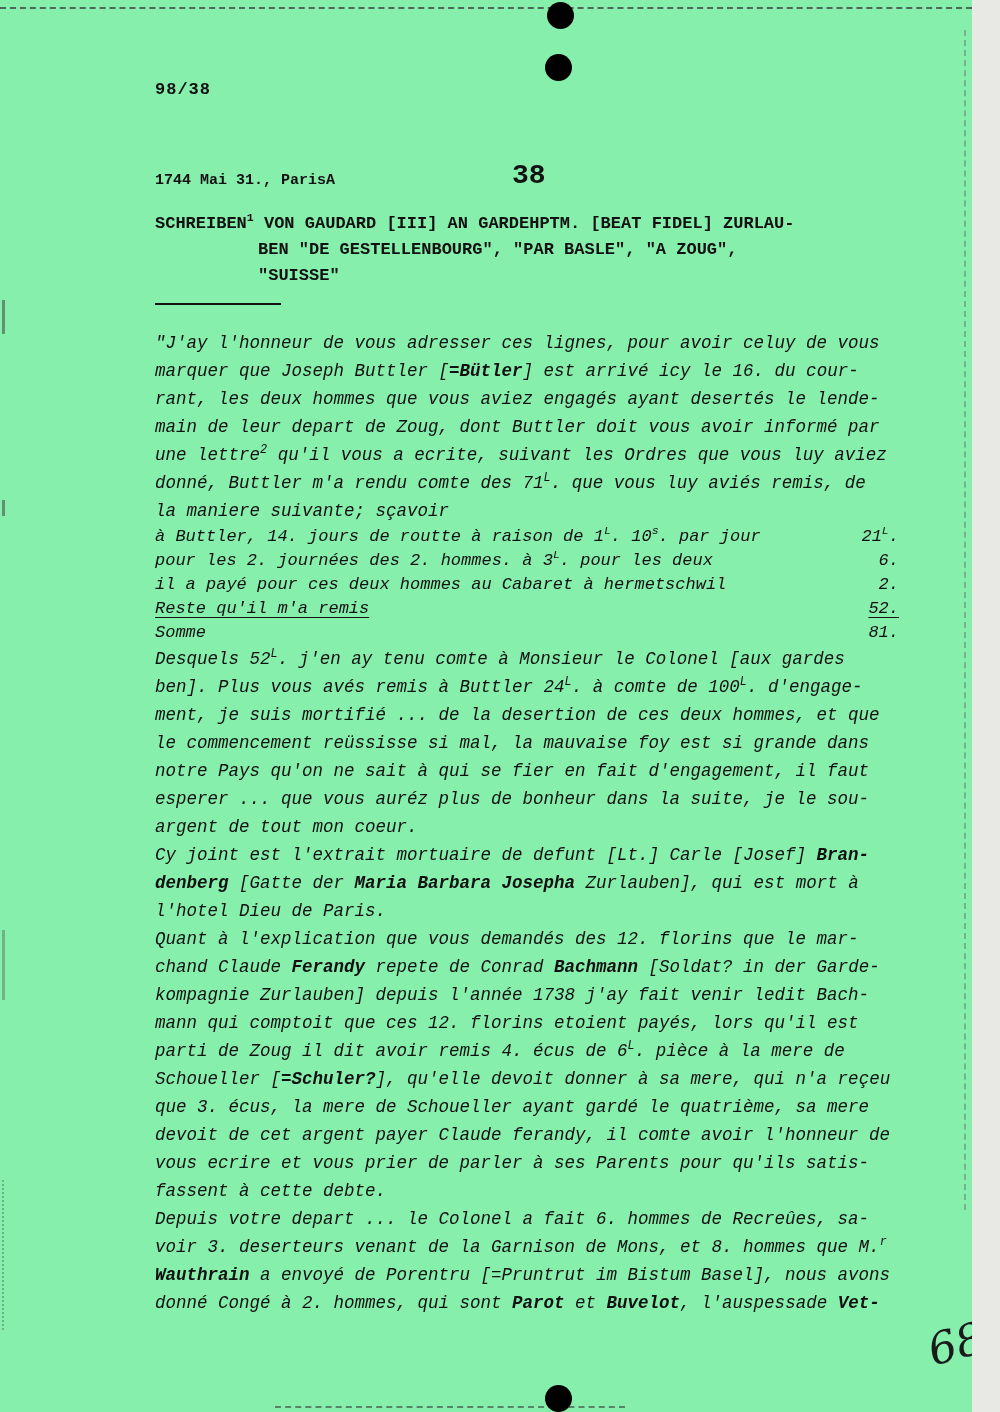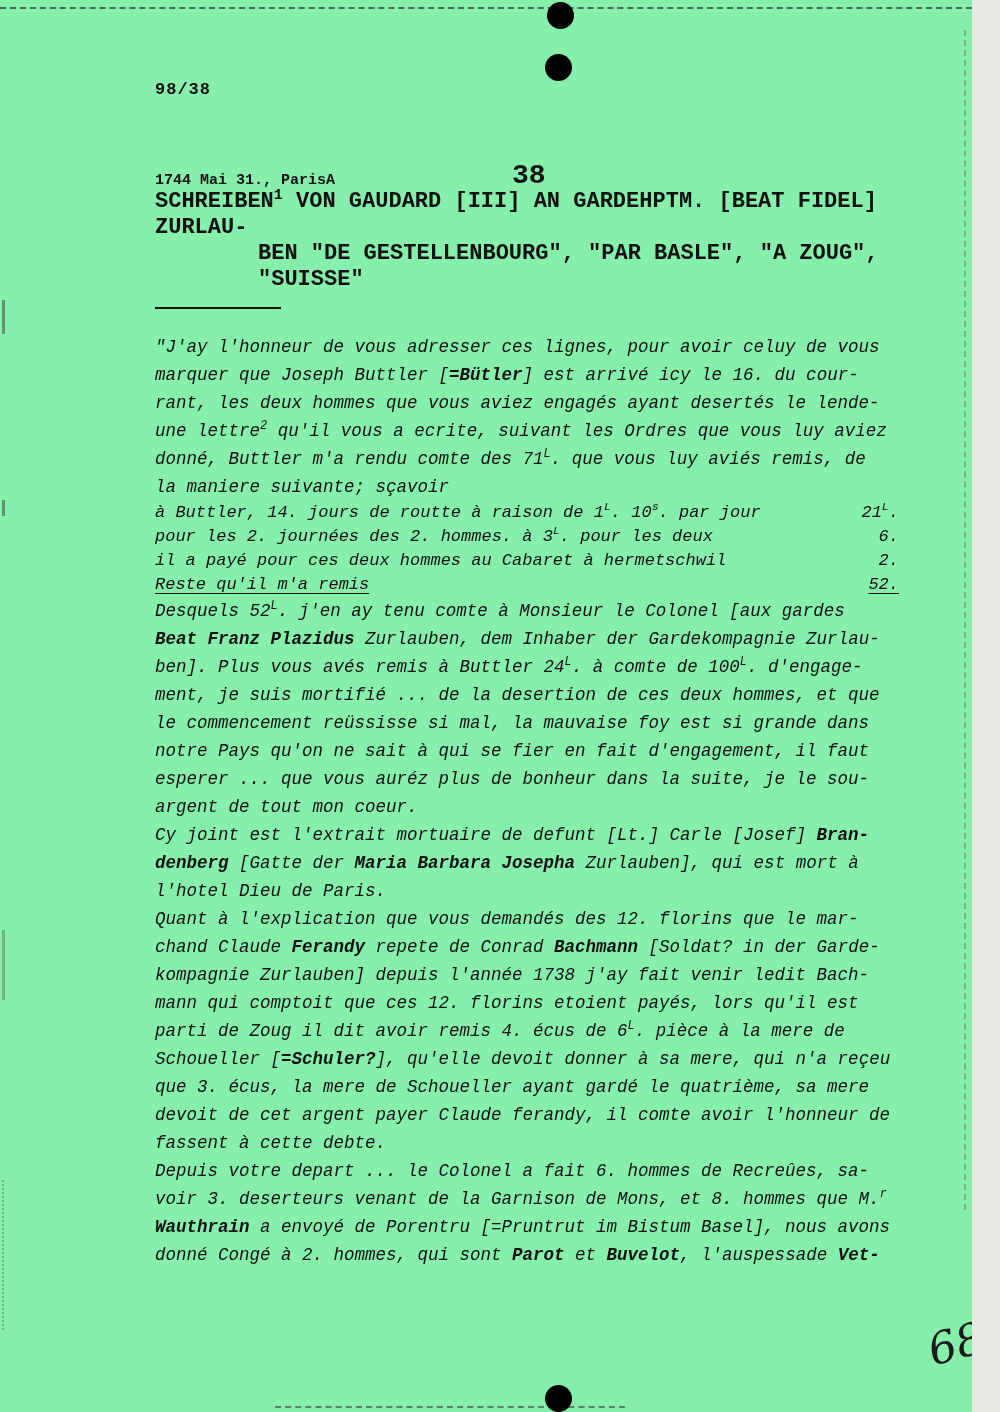--- a/index.html
+++ b/index.html
@@ -23,21 +23,21 @@
   .dot{position:absolute;width:27px;height:27px;border-radius:50%;background:#000;}
   .dot-t1{left:547px;top:2px;}
   .dot-t2{left:545px;top:54px;}
   .dot-b{left:545px;top:1385px;}
   
   .archive-ref{position:absolute;left:155px;top:80px;font-size:17px;font-weight:bold;letter-spacing:1px;}
   .page-number{position:absolute;left:512px;top:112px;font-size:28px;font-weight:bold;margin-top:48px;}
   
   .content{position:absolute;left:155px;top:172px;width:752px;}
   .date-row{display:flex;justify-content:flex-start;font-size:15px;font-weight:bold;}
-  .title-block{font-size:22px;font-weight:bold;line-height:26px;white-space:pre-wrap;}
+  .title-block{margin-top:22px;font-size:17px;font-weight:bold;line-height:26px;white-space:pre-wrap;}
   .title-line.indented{padding-left:103px;}
   .head-rule{width:126px;border:none;border-top:2px solid #111;margin:14px 0 0 0;}
   .body-text{margin-top:24px;font-style:italic;font-size:17.5px;line-height:28px;}
   .line{white-space:pre-wrap;}
   .line.ledger{line-height:24px;font-size:17px;display:flex;justify-content:space-between;width:744px;}
   .line .amt{text-align:left;}
   .b{font-weight:bold;margin-top:45px;}
   .u{text-decoration:underline;text-underline-offset:4px;}
   sup{font-size:68%;vertical-align:super;line-height:0;}
   
@@ -75,46 +75,48 @@
     </div>
 
     <div class="title-block"><div class="title-line"><span>SCHREIBEN</span><sup>1</sup><span> VON GAUDARD [III] AN GARDEHPTM. [BEAT FIDEL] ZURLAU-</span></div><div class="title-line indented"><span>BEN "DE GESTELLENBOURG", "PAR BASLE", "A ZOUG",</span></div><div class="title-line indented"><span>"SUISSE"</span></div></div>
 
     <hr class="head-rule">
 
     <div class="body-text">
         <div class="line"><span>"J'ay l'honneur de vous adresser ces lignes, pour avoir celuy de vous</span></div>
         <div class="line"><span>marquer que Joseph Buttler [</span><span class="b">=Bütler</span><span>] est arrivé icy le 16. du cour-</span></div>
         <div class="line"><span>rant, les deux hommes que vous aviez engagés ayant desertés le lende-</span></div>
+        <div class="line"><span>main de leur depart de Zoug, dont Buttler doit vous avoir informé par</span></div>
         <div class="line"><span>une lettre</span><sup>2</sup><span> qu'il vous a ecrite, suivant les Ordres que vous luy aviez</span></div>
         <div class="line"><span>donné, Buttler m'a rendu comte des 71</span><sup>L</sup><span>. que vous luy aviés remis, de</span></div>
         <div class="line"><span>la maniere suivante; sçavoir</span></div>
         <div class="line ledger"><span class="left"><span>à Buttler, 14. jours de routte à raison de 1</span><sup>L</sup><span>. 10</span><sup>s</sup><span>. par jour</span></span><span class="amt"><span>21</span><sup>L</sup><span>.</span></span></div>
         <div class="line ledger"><span class="left"><span>pour les 2. journées des 2. hommes. à 3</span><sup>L</sup><span>. pour les deux</span></span><span class="amt"><span>6.</span></span></div>
         <div class="line ledger"><span class="left"><span>il a payé pour ces deux hommes au Cabaret à hermetschwil</span></span><span class="amt"><span>2.</span></span></div>
         <div class="line ledger"><span class="left"><span class="u">Reste qu'il m'a remis</span></span><span class="amt"><span class="u">52.</span></span></div>
+        <div class="line ledger"><span class="left"><span>Somme</span></span><span class="amt"><span>81.</span></span></div>
         <div class="line"><span>Desquels 52</span><sup>L</sup><span>. j'en ay tenu comte à Monsieur le Colonel [aux gardes</span></div>
-        <div class="line"><span class="b">Beat Franz Plazidus</span><span> Zurlauben, dem Inhaber der Gardekompagnie Zurlau-</span></div>
         <div class="line"><span>ben]. Plus vous avés remis à Buttler 24</span><sup>L</sup><span>. à comte de 100</span><sup>L</sup><span>. d'engage-</span></div>
         <div class="line"><span>ment, je suis mortifié ... de la desertion de ces deux hommes, et que</span></div>
         <div class="line"><span>le commencement reüssisse si mal, la mauvaise foy est si grande dans</span></div>
         <div class="line"><span>notre Pays qu'on ne sait à qui se fier en fait d'engagement, il faut</span></div>
         <div class="line"><span>esperer ... que vous auréz plus de bonheur dans la suite, je le sou-</span></div>
         <div class="line"><span>argent de tout mon coeur.</span></div>
         <div class="line"><span>Cy joint est l'extrait mortuaire de defunt [Lt.] Carle [Josef] </span><span class="b">Bran-</span></div>
         <div class="line"><span class="b">denberg</span><span> [Gatte der </span><span class="b">Maria Barbara Josepha</span><span> Zurlauben], qui est mort à</span></div>
         <div class="line"><span>l'hotel Dieu de Paris.</span></div>
         <div class="line"><span>Quant à l'explication que vous demandés des 12. florins que le mar-</span></div>
         <div class="line"><span>chand Claude </span><span class="b">Ferandy</span><span> repete de Conrad </span><span class="b">Bachmann</span><span> [Soldat? in der Garde-</span></div>
         <div class="line"><span>kompagnie Zurlauben] depuis l'année 1738 j'ay fait venir ledit Bach-</span></div>
         <div class="line"><span>mann qui comptoit que ces 12. florins etoient payés, lors qu'il est</span></div>
         <div class="line"><span>parti de Zoug il dit avoir remis 4. écus de 6</span><sup>L</sup><span>. pièce à la mere de</span></div>
         <div class="line"><span>Schoueller [</span><span class="b">=Schuler?</span><span>], qu'elle devoit donner à sa mere, qui n'a reçeu</span></div>
         <div class="line"><span>que 3. écus, la mere de Schoueller ayant gardé le quatrième, sa mere</span></div>
         <div class="line"><span>devoit de cet argent payer Claude ferandy, il comte avoir l'honneur de</span></div>
+        <div class="line"><span>vous ecrire et vous prier de parler à ses Parents pour qu'ils satis-</span></div>
         <div class="line"><span>fassent à cette debte.</span></div>
         <div class="line"><span>Depuis votre depart ... le Colonel a fait 6. hommes de Recreûes, sa-</span></div>
         <div class="line"><span>voir 3. deserteurs venant de la Garnison de Mons, et 8. hommes que M.</span><sup>r</sup></div>
         <div class="line"><span class="b">Wauthrain</span><span> a envoyé de Porentru [=Pruntrut im Bistum Basel], nous avons</span></div>
         <div class="line"><span>donné Congé à 2. hommes, qui sont </span><span class="b">Parot</span><span> et </span><span class="b">Buvelot</span><span>, l'auspessade </span><span class="b">Vet-</span></div>
       </div>
   </div>
 
   <div class="folio">68</div>
 

